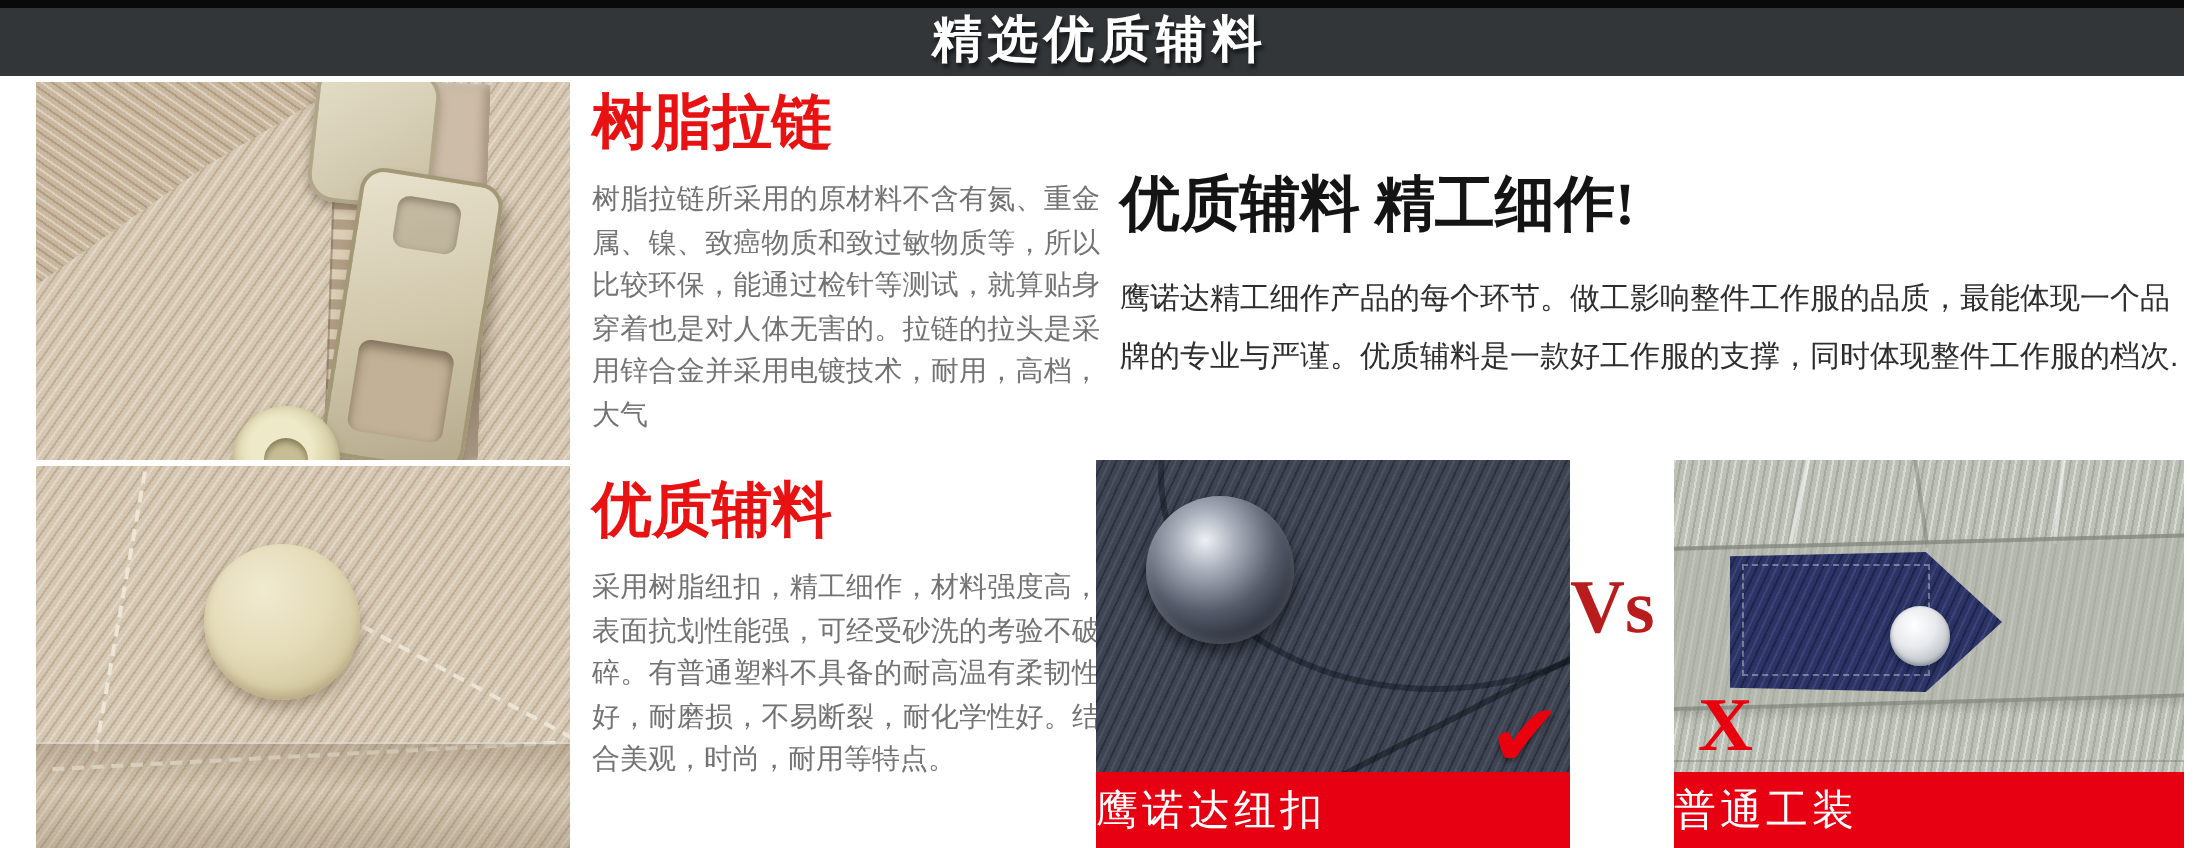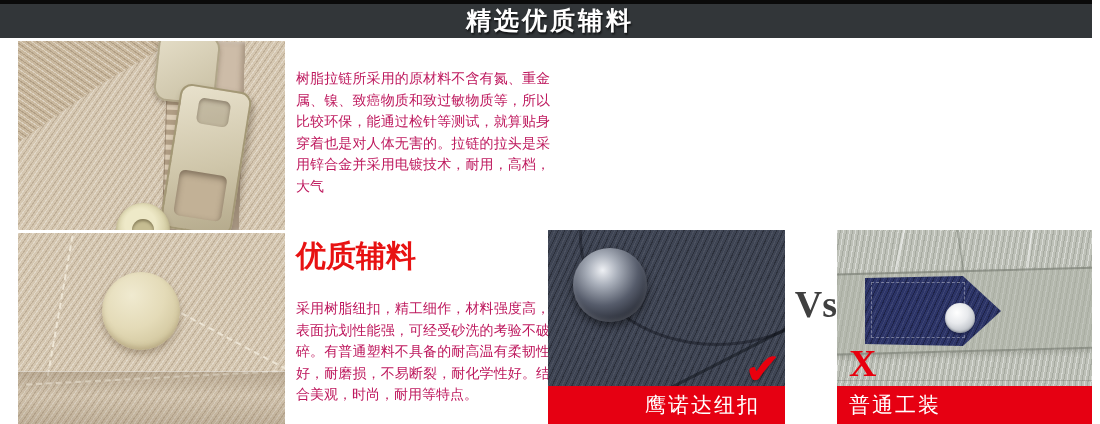--- a/index.html
+++ b/index.html
@@ -66,21 +66,21 @@
             border-top:1px solid rgba(255,255,255,.45); }
   .s-button { position:absolute; left:84px; top:39px; width:78px; height:78px; border-radius:50%;
               background:radial-gradient(circle at 38% 30%, #f0ead0 0%, #e4dbb8 45%, #d3c8a0 75%, #c3b78d 100%);
               box-shadow:0 4px 7px rgba(110,90,65,.45), inset 0 -3px 5px rgba(140,120,85,.35); }
 
   
   .col { position:absolute; width:254px; }
   .col1 { left:296px; top:44px; }
   .col2 { left:296px; top:238px; }
   .col h3 { margin:0; font-size:30px; font-weight:bold; color:#e81212; line-height:36px; }
-  .col p  { margin:24px 0 0; font-size:14px; color:#be185d; line-height:21.5px; text-align:justify; }
+  .col p  { margin:9px 0 0; font-size:14px; color:#737373; line-height:21.5px; text-align:justify; }
 
   .right-col { position:absolute; left:560px; top:84px; width:537px; }
   .right-col h2 { margin:0; font-family:"Liberation Serif", serif; font-size:30px; font-weight:bold;
                   color:#141414; line-height:38px; }
   .right-col p { margin:13px 0 0; font-size:15px; color:#2e2e2e; line-height:29px; }
 
   
   .vs-img { position:absolute; top:230px; height:194px; overflow:hidden; }
   .vs-left { left:548px; width:237px; background-color:#3e4453;
              background-image:repeating-linear-gradient(115deg,
@@ -115,30 +115,30 @@
               filter:drop-shadow(2px 3px 3px rgba(60,65,58,.5)); }
   .tab-stitch { position:absolute; left:6px; top:6px; width:92px; height:54px;
                 border:1px dashed rgba(255,255,255,.35); }
   .snap-silver { position:absolute; left:108px; top:73px; width:30px; height:30px; border-radius:50%;
                  background:radial-gradient(circle at 40% 32%, #ffffff 0%, #e8eaed 40%, #c2c6cc 70%, #9aa0a8 100%);
                  box-shadow:0 2px 3px rgba(20,25,60,.6), inset 0 -1px 2px rgba(120,125,135,.8); }
 
   .redbar { position:absolute; left:0; right:0; bottom:0; height:38px; background:#e60012;
             color:#fff; font-family:"Liberation Serif", serif; font-size:21px; line-height:38px;
             letter-spacing:2px; box-sizing:border-box; }
-  .redbar.align-right { text-align:right; padding-right:25px; }
-  .redbar.align-left  { text-align:left;  padding-left:12px; }
+  .redbar.align-right { text-align:left; padding-right:25px; }
+  .redbar.align-left  { text-align:left;  }
 
   .mark { position:absolute; color:#e8000e; font-weight:bold; line-height:1; }
   .mark-check { right:4px; bottom:33px; font-size:44px; font-family:"DejaVu Sans", sans-serif;
                 text-shadow:0 2px 2px rgba(0,0,0,.3); }
   .mark-cross { left:12px; bottom:42px; font-size:38px; font-family:"Liberation Serif", serif; }
 
-  .vs-label { position:absolute; left:785px; top:282px; width:52px; text-align:right;
-              font-family:"Liberation Serif", serif; font-weight:bold; font-size:38px; color:#404040; }
+  .vs-label { position:absolute; left:785px; top:282px; width:52px; text-align:left;
+              font-family:"Liberation Serif", serif; font-weight:bold; font-size:38px; color:#b91c1c; }
 </style>
 </head>
 <body>
 
 <div class="page">
 
   <div class="header">
     <span class="header-title">精选优质辅料</span>
   </div>
 
@@ -148,23 +148,28 @@
     <div class="z-teeth"></div>
     <div class="z-slider"></div>
     <div class="z-pull">
       <div class="z-pull-slot"></div>
       <div class="z-pull-hole"></div>
     </div>
     <div class="z-eyelet"></div>
   </div>
 
   <div class="col col1">
+    <h3>树脂拉链</h3>
     <p>树脂拉链所采用的原材料不含有氮、重金属、镍、致癌物质和致过敏物质等，所以比较环保，能通过检针等测试，就算贴身穿着也是对人体无害的。拉链的拉头是采用锌合金并采用电镀技术，耐用，高档，大气</p>
   </div>
 
+  <div class="right-col">
+    <h2>优质辅料 精工细作!</h2>
+    <p>鹰诺达精工细作产品的每个环节。做工影响整件工作服的品质，最能体现一个品牌的专业与严谨。优质辅料是一款好工作服的支撑，同时体现整件工作服的档次.</p>
+  </div>
 
   <div class="photo photo-snap khaki">
     <div class="s-stitch-v"></div>
     <div class="s-stitch-h"></div>
     <div class="s-stitch-d"></div>
     <div class="s-fold"></div>
     <div class="s-button"></div>
   </div>
 
   <div class="col col2">

